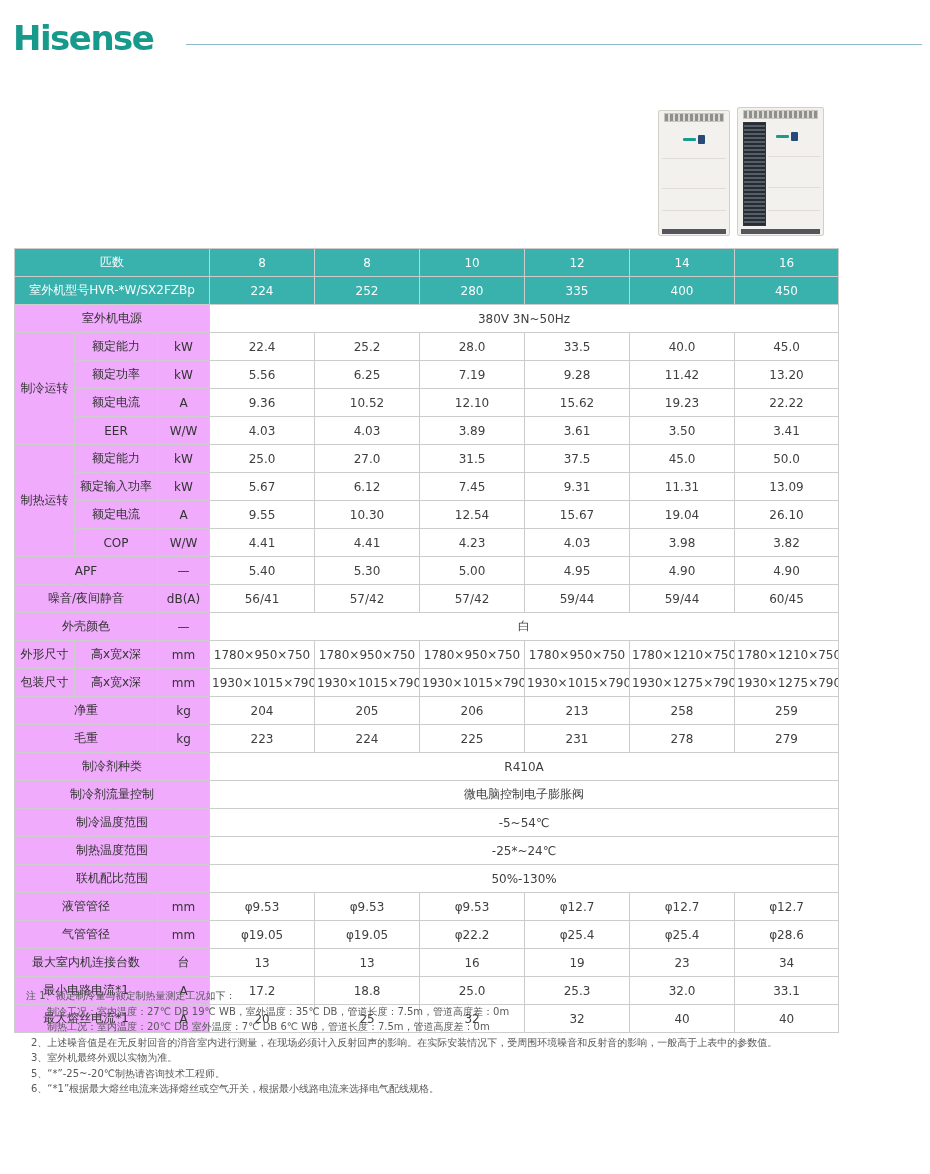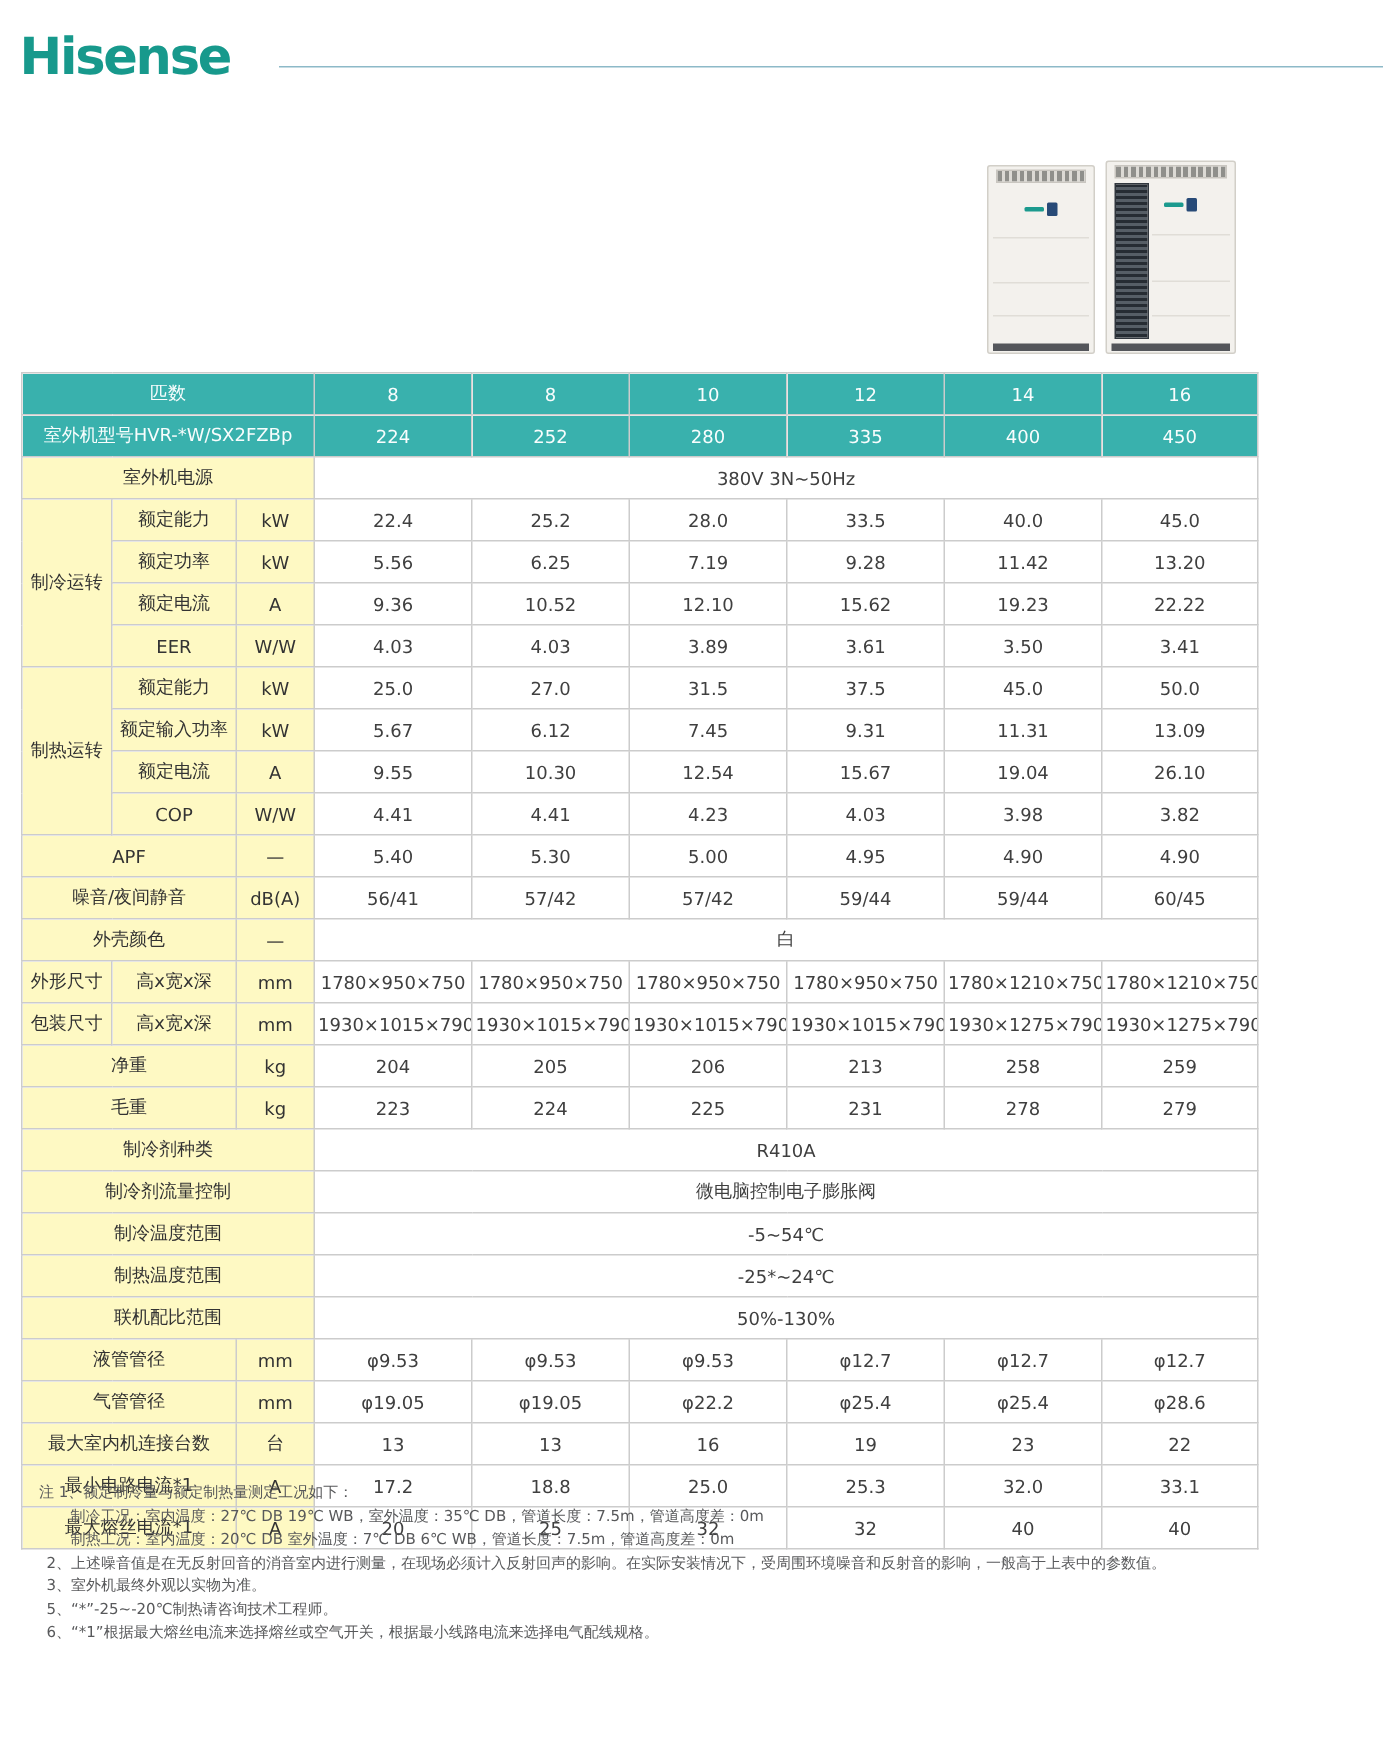--- a/index.html
+++ b/index.html
@@ -33,21 +33,21 @@
 
   
   table.spec{position:absolute;left:14px;top:248px;width:824px;border-collapse:collapse;
              table-layout:fixed;font-size:12px;}
   table.spec{border:1px solid #c6c6c6;}
   table.spec tr{height:28px;}
   table.spec td{border:1px solid #cccccc;text-align:center;vertical-align:middle;
                 overflow:hidden;white-space:nowrap;padding:0 2px;}
   td.hdr{background:#39b1ad;color:#f8fdfd;border:1px solid rgba(255,255,255,0.7);
          font-size:12px;}
-  td.lbl{background:#fef9c3;color:#333333;}
+  td.lbl{background:#f0abfc;color:#333333;}
   td.val{background:#ffffff;color:#3f3f3f;}
 
   
   .notes{position:absolute;left:14px;top:988px;width:908px;font-size:10px;
          line-height:15.5px;color:#58595b;}
   .note-line{white-space:nowrap;}
   .lv0{margin-left:12px;}
   .lv1{margin-left:33px;}
   .lv2{margin-left:17px;}
 </style>
@@ -310,21 +310,21 @@
           <td class="val">φ28.6</td>
         </tr>
         <tr>
           <td class="lbl" colspan="2">最大室内机连接台数</td>
           <td class="lbl">台</td>
           <td class="val">13</td>
           <td class="val">13</td>
           <td class="val">16</td>
           <td class="val">19</td>
           <td class="val">23</td>
-          <td class="val">22</td>
+          <td class="val">34</td>
         </tr>
         <tr>
           <td class="lbl" colspan="2">最小电路电流*1</td>
           <td class="lbl">A</td>
           <td class="val">17.2</td>
           <td class="val">18.8</td>
           <td class="val">25.0</td>
           <td class="val">25.3</td>
           <td class="val">32.0</td>
           <td class="val">33.1</td>

